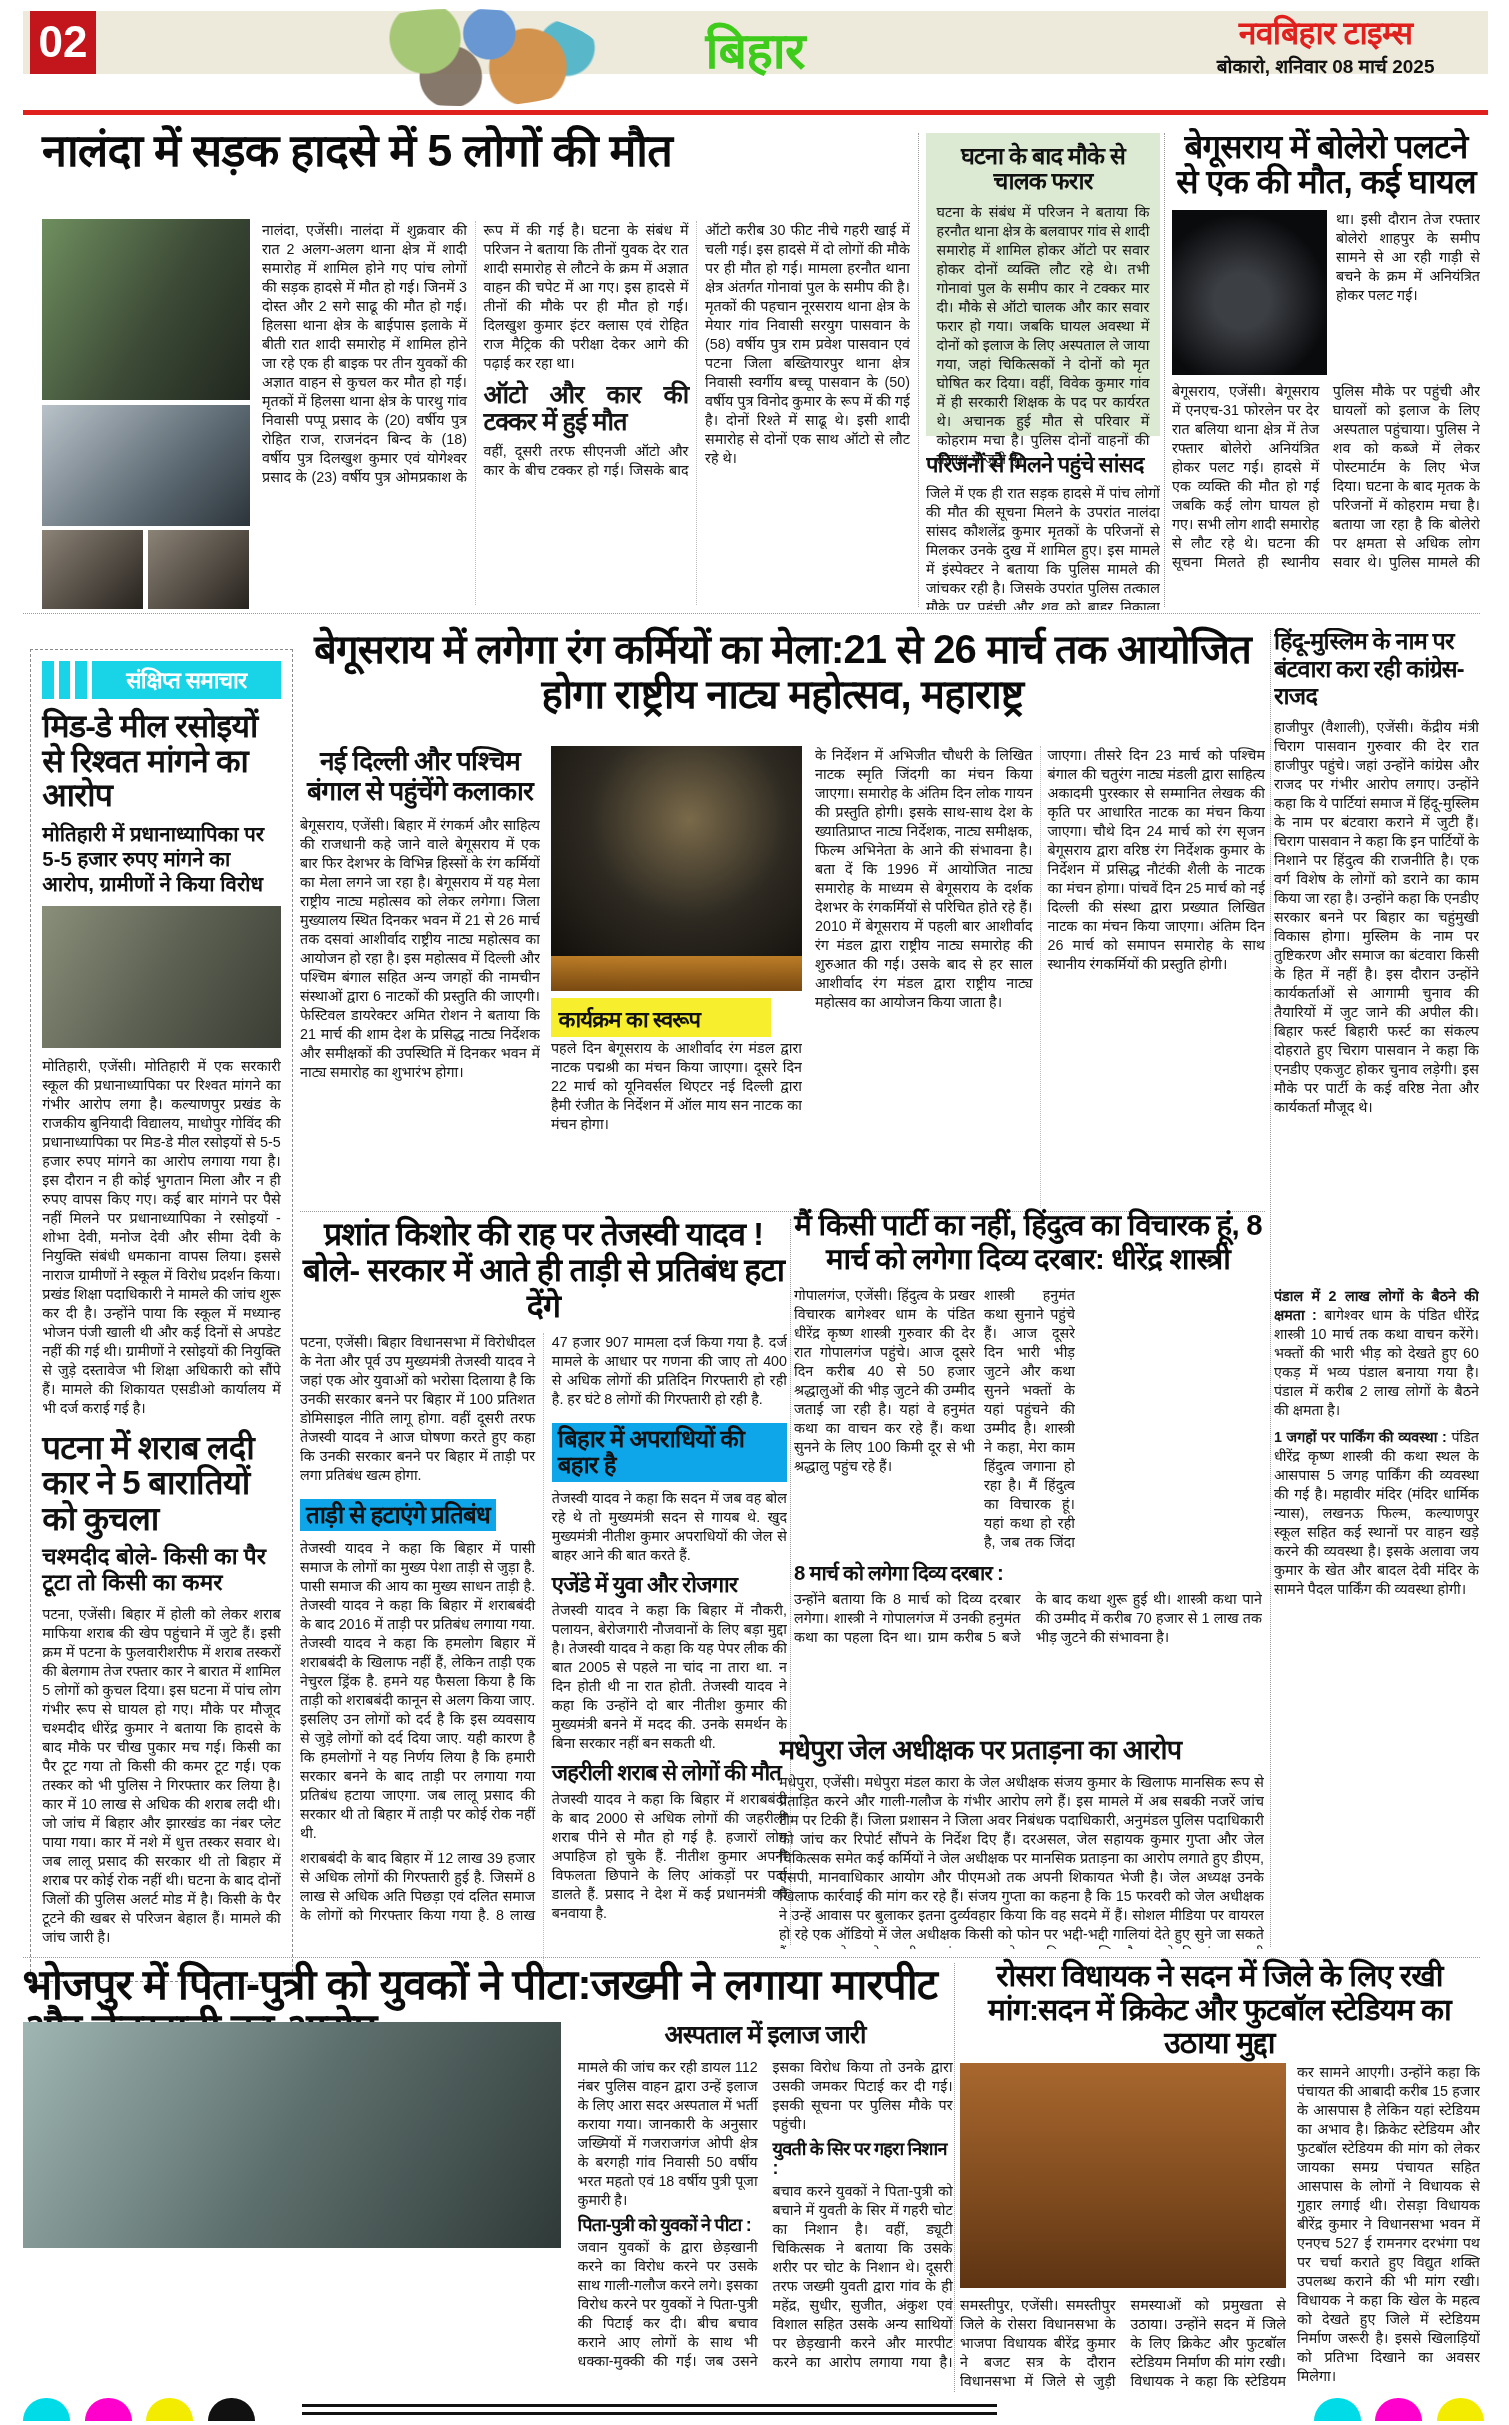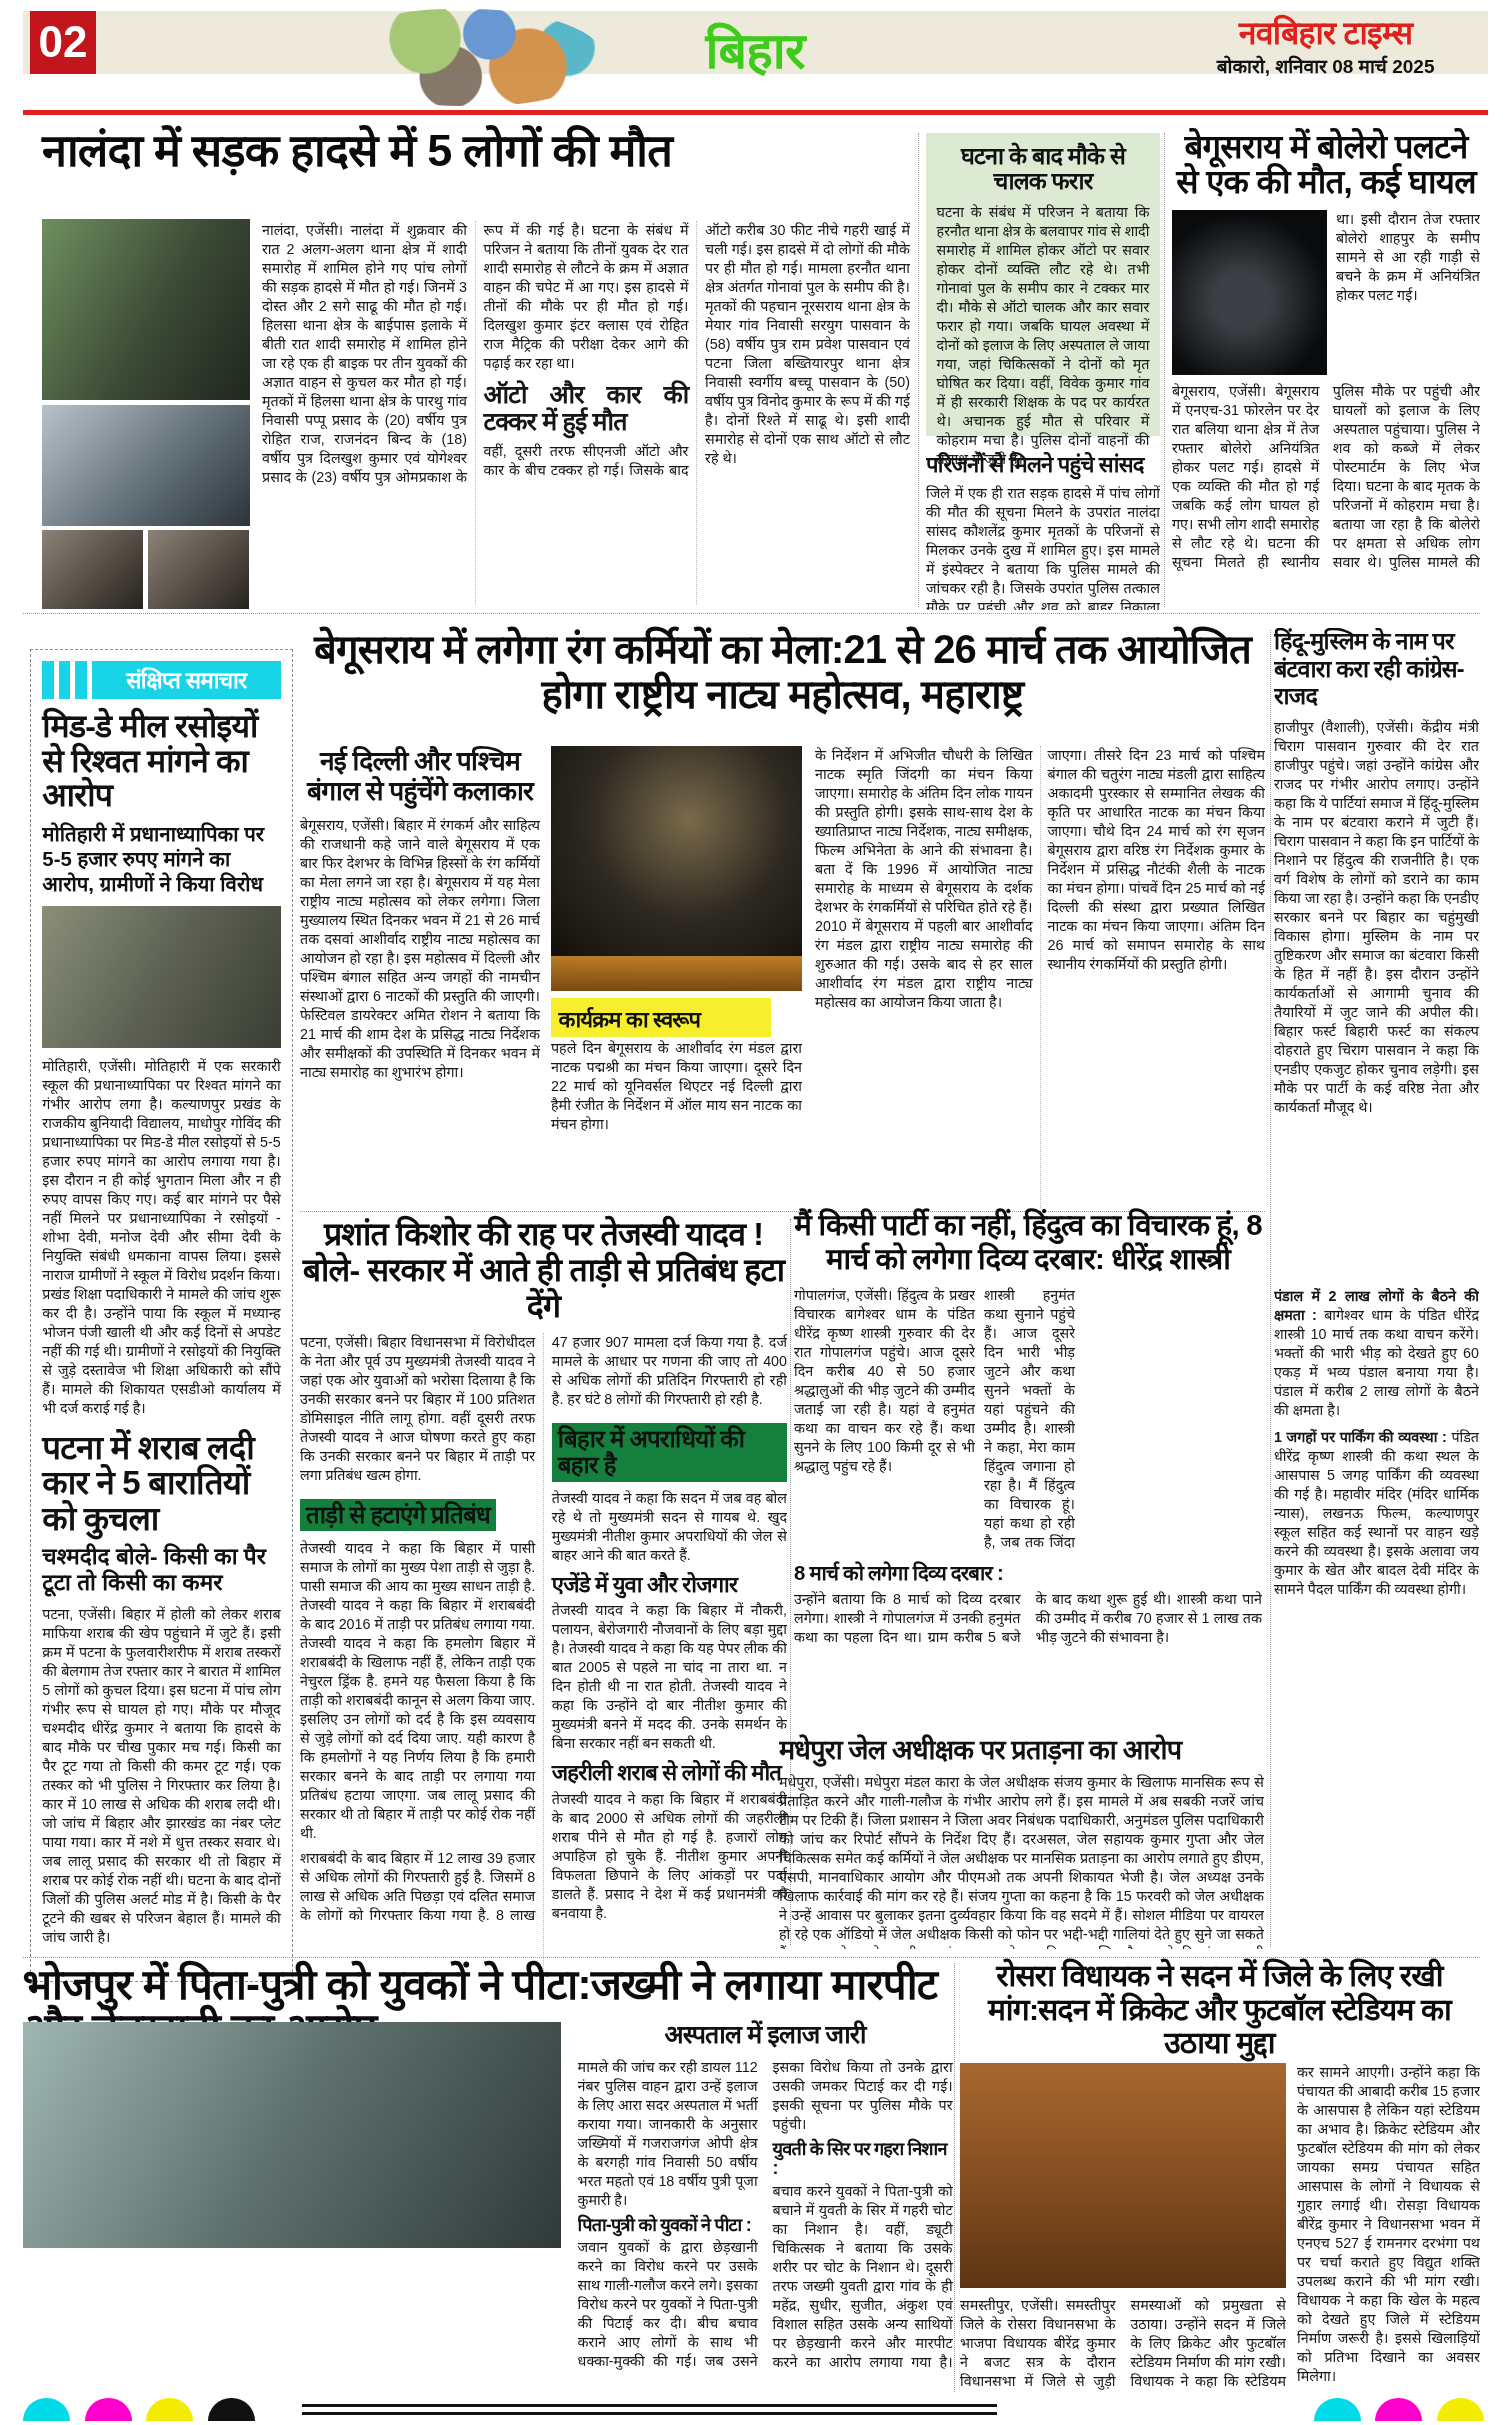--- a/index.html
+++ b/index.html
@@ -63,21 +63,21 @@
   .mela-ylabel{position:absolute;left:251px;top:371px;width:220px;background:#f7ee2e;font-size:22px;font-weight:800;padding:4.5px 7.5px;box-sizing:border-box;letter-spacing:-0.8px;}
   .mela-prog{position:absolute;left:251px;top:412px;width:251px;height:169px;overflow:hidden;}
   .mela-right{position:absolute;left:515px;top:119px;width:450px;height:462px;column-count:2;column-gap:15px;column-rule:0.8px dotted #bbb;overflow:hidden;}
   
   .cong{position:absolute;left:1274px;top:628px;width:205px;height:646px;overflow:hidden;}
   .cong h2{font-size:23.4px;font-weight:800;line-height:1.18;margin:0 0 7.5px;letter-spacing:-0.8px;}
   
   .tej{position:absolute;left:300px;top:1217px;width:487px;height:734px;}
   .tej .hl{font-size:32px;text-align:center;line-height:1.12;}
   .tej-flow{margin-top:9px;height:638px;column-count:2;column-gap:16.6px;column-rule:0.8px dotted #bbb;overflow:hidden;}
-  .ysub{display:inline-block;background:#15803d;font-size:24px;font-weight:800;padding:3px 6px;margin:7.5px 0;letter-spacing:-0.8px;line-height:1.1;}
+  .ysub{display:inline-block;background:#0ea5e9;font-size:24px;font-weight:800;padding:3px 6px;margin:7.5px 0;letter-spacing:-0.8px;line-height:1.1;}
   .bsub{font-size:22px;font-weight:800;margin:7.5px 0 4.5px;letter-spacing:-0.8px;line-height:1.1;}
   
   .dhs{position:absolute;left:794px;top:1208px;width:468px;height:513px;}
   .dhs .hl{font-size:29.4px;text-align:center;line-height:1.15;}
   .dhs-row{display:flex;gap:9px;margin-top:10.6px;}
   .dhs-c1{width:181px;height:264px;overflow:hidden;}
   .dhs-ph{flex:none;width:172px;height:226px;background:radial-gradient(circle at 50% 42%,#d98f3f 0 18%,#8a4f1f 55%,#4a2a12 90%);position:relative;}
   .dhs-ph .sign{position:absolute;left:10.6px;top:9px;right:10.6px;background:#a31414;color:#ffe34d;font-size:19.6px;font-weight:800;text-align:center;padding:3px 0;}
   .dhs-c3{width:91px;height:264px;overflow:hidden;}
   .dhs-bottom{margin-top:7.5px;}

